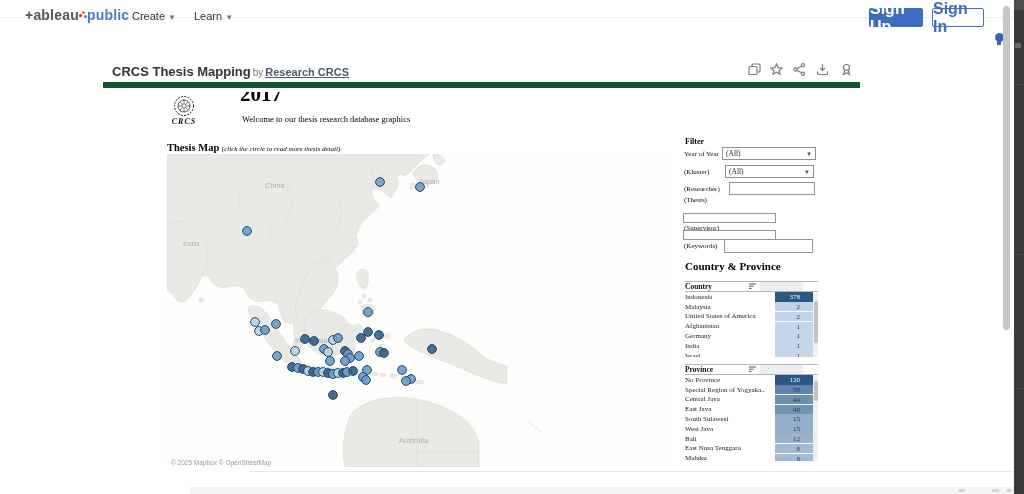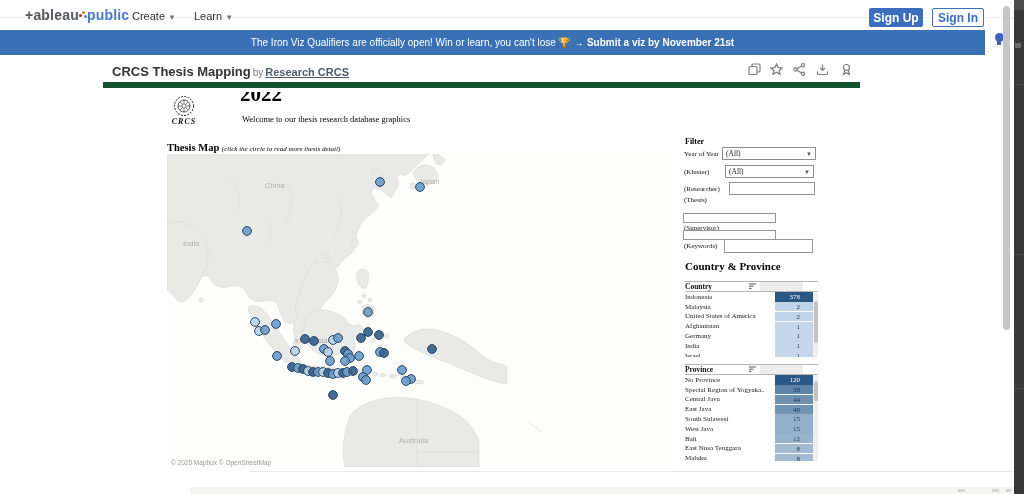--- a/index.html
+++ b/index.html
@@ -12,21 +12,21 @@
   #topnav { left:0; top:0; width:1024px; height:18px; background:#fff; border-bottom:1px solid #ececec; z-index:5; }
   #logo { left:25px; top:7px; font-size:14px; font-weight:bold; letter-spacing:.2px; color:#54585f; cursor:pointer; }
   #logo .w2 { color:#4a7dc9; }
   .logo-dots { display:inline-block; position:relative; width:8px; height:10px; }
   .logo-dots i { position:absolute; width:3px; height:3px; border-radius:50%; }
   .nav-item { top:10px; font-size:11px; color:#333; cursor:pointer; }
   .nav-item .caret { color:#777; font-size:8px; }
   #search-box { left:594px; top:9px; width:262px; height:18px; border:1px solid #c9c9c9; border-radius:3px; display:flex; align-items:center; padding:0 6px; gap:5px; background:#fff; }
   #search-box input { border:none; outline:none; flex:1; font-size:10px; color:#444; font-family:"Liberation Sans",sans-serif; background:transparent; }
   #search-box input::placeholder { color:#6f6f6f; }
-  .btn { top:8px; height:19px; border-radius:2px; font-size:12px; font-weight:bold; display:flex; align-items:center; justify-content:center; cursor:pointer; }
+  .btn { top:8px; height:19px; border-radius:2px; font-size:16px; font-weight:bold; display:flex; align-items:center; justify-content:center; cursor:pointer; }
   #signup { left:869px; width:54px; background:#3d6dbf; color:#fff; border:1px solid #3d6dbf; }
   #signin { left:932px; width:52px; background:#fff; color:#3d6dbf; border:1px solid #3d6dbf; }
 
   
   #banner { left:0; top:30px; width:985px; height:25px; background:#3a71b5; color:#fff; display:flex; align-items:center; justify-content:center; font-size:10px; z-index:4; }
   #banner b { margin-left:3px; cursor:pointer; }
   #bulb { left:993px; top:33px; width:12px; height:15px; cursor:pointer; }
   #bulb .globe { width:9px; height:9px; border-radius:50%; background:#3c63b8; margin:0 auto; }
   #bulb .base { width:4px; height:4px; background:#3c63b8; margin:-1px auto 0; }
 
@@ -90,24 +90,20 @@
 <div id="page">
 
   <div id="topnav" class="abs">
     <div id="logo" class="abs"><span>+ableau</span><span class="logo-dots"><i style="left:3px;top:1px;background:#e8762c"></i><i style="left:0;top:4px;background:#c72035"></i><i style="left:5px;top:5px;background:#5b879b"></i></span><span class="w2">public</span></div>
     <div class="nav-item abs" style="left:132px"><span>Create</span> <span class="caret">▼</span></div>
     <div class="nav-item abs" style="left:194px"><span>Learn</span> <span class="caret">▼</span></div>
     <div id="signup" class="btn abs">Sign Up</div>
     <div id="signin" class="btn abs">Sign In</div>
   </div>
 
-  <div id="banner" class="abs">
-    <span>The Iron Viz Qualifiers are officially open! Win or learn, you can't lose 🏆 →</span>
-    <b>Submit a viz by November 21st</b>
-  </div>
   <div id="bulb" class="abs">
       <div class="globe"></div>
       <div class="base"></div>
     </div>
 
   <div id="viz-header" class="abs">
     <div id="viz-title" class="abs"><span>CRCS Thesis Mapping</span><span id="viz-by">by</span><span id="viz-author">Research CRCS</span></div>
     <div class="hicon abs" style="left:645px"><svg width="13" height="13" viewBox="0 0 13 13">
           <rect x="1" y="3.5" width="8" height="8" rx="1"></rect>
           <path d="M4 3.5 V2 a1 1 0 0 1 1-1 h6 a1 1 0 0 1 1 1 v6 a1 1 0 0 1-1 1 H9.5"></path>
@@ -148,21 +144,21 @@
             <line x1="13" y1="13" x2="15" y2="15"></line>
           <line x1="15" y1="7" x2="13" y2="9"></line>
             <line x1="9" y1="13" x2="7" y2="15"></line>
         </g>
         <circle cx="11" cy="11" r="2.2" fill="none" stroke="#333" stroke-width="0.8"></circle>
       </svg>
       <div id="crcs-name" class="serif">CRCS</div>
     </div>
 
     <div id="viz-h1" class="abs serif">
-      <div>2022</div>
+      <div>2017</div>
     </div>
     <div id="viz-sub" class="abs serif">Welcome to our thesis research database graphics</div>
 
     <div id="map-sec" class="abs serif"><span>Thesis Map</span> <i>(click the circle to read more thesis detail)</i></div>
 
     <div id="map" class="abs">
       <svg width="505" height="313" viewBox="0 0 505 313">
         <g fill="#e9e9e6" stroke="#dbdbd8" stroke-width="0.7" stroke-linejoin="round">
           <path d="M0,0 L262,0 C252,8 246,16 238,22 C232,18 228,22 232,30 L224,44 C216,40 212,30 206,34 C202,40 208,46 212,52 C204,62 196,64 192,74 C186,84 192,92 184,100 C174,106 172,114 162,118 C154,122 158,132 150,138 C142,142 144,152 138,158 C132,166 126,172 118,168 C112,162 114,152 108,148 C100,144 94,150 86,146 C78,142 80,134 72,132 C64,130 58,136 50,132 C42,128 44,120 36,122 C28,124 22,118 14,122 L0,126 Z"></path>
           <path d="M0,70 Q14,64 24,72 Q36,78 40,92 Q44,106 36,120 Q30,134 22,144 Q14,152 8,144 Q2,136 0,136 Z"></path>

